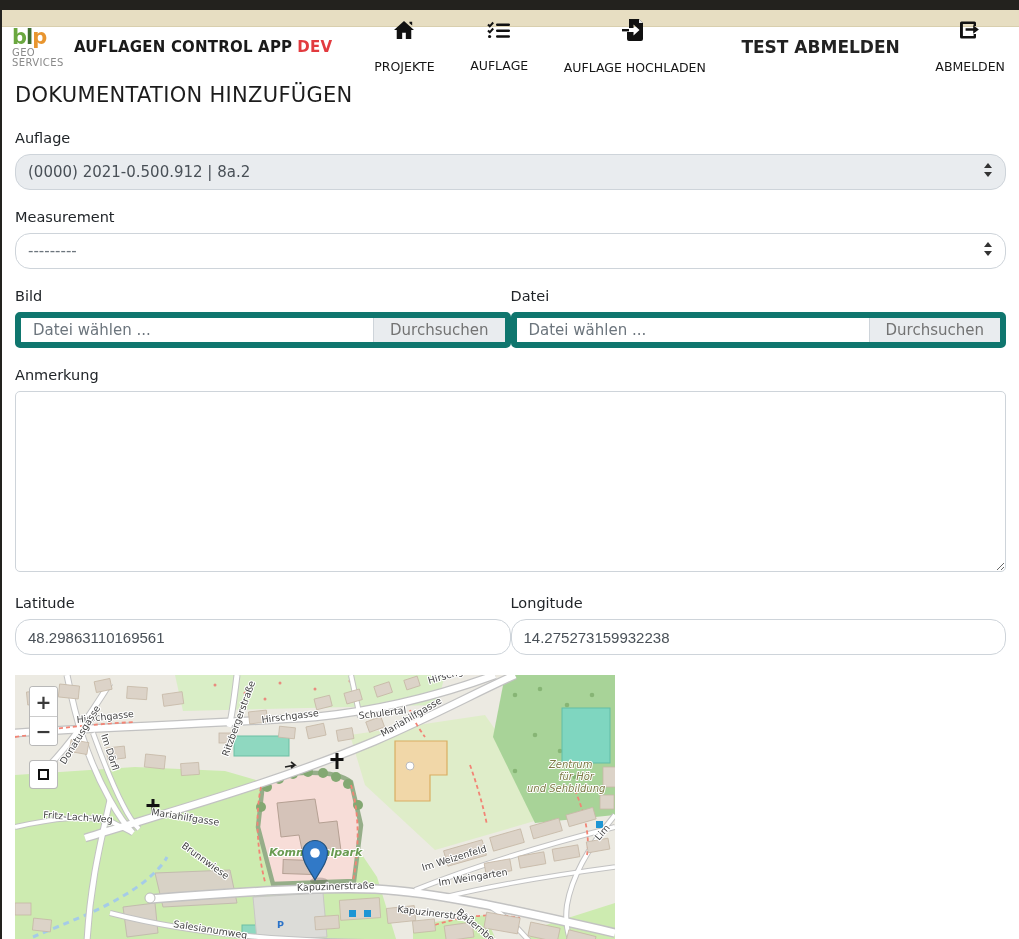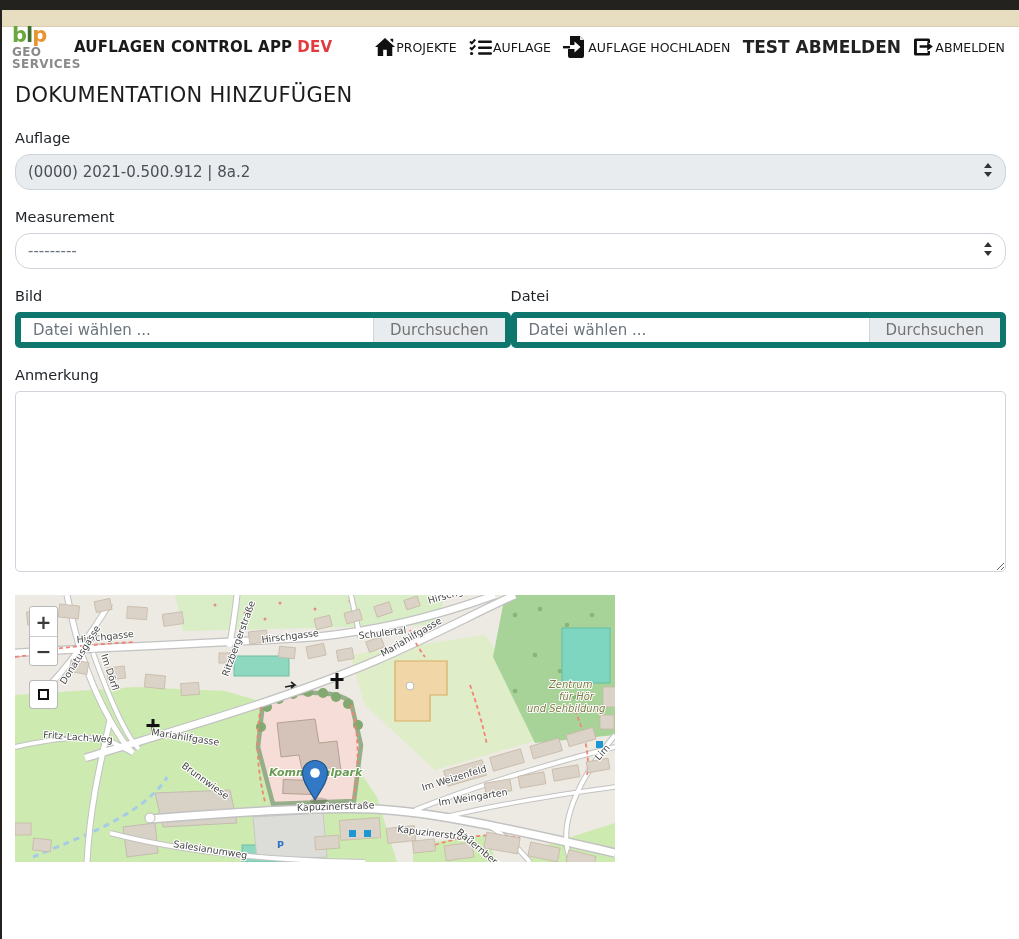--- a/index.html
+++ b/index.html
@@ -10,26 +10,26 @@
   
   .strip-dark { height:10px; background:#23221e; }
   .strip-tan  { height:17px; background:#e7dec2; border-bottom:1px solid #d9cfae; }
 
   
   .navbar { height:40px; display:flex; align-items:center; padding:0 14px 0 10px; background:#fff; }
   .brand { display:flex; align-items:center; gap:16px; }
   .logo { width:46px; display:flex; flex-direction:column; align-items:flex-start; line-height:1; }
   .logo-word { font-weight:bold; font-size:21px; letter-spacing:-1px; }
   .logo-b { color:#6aa73f; } .logo-l { color:#3f7030; } .logo-p { color:#e8952f; }
-  .logo-sub { font-size:12px; color:#8a8a8a; letter-spacing:.4px;font-weight:bold; }
+  .logo-sub { font-size:10px; color:#8a8a8a; letter-spacing:.4px; }
   .app-title { font-weight:bold; font-size:15px; color:#1a1a1a; letter-spacing:.2px; }
   .app-title .dev { color:#e23b3f; margin-left:5px; }
   .nav-items { display:flex; align-items:center; flex:1; justify-content:space-between; margin-left:42px; }
-  .nav-link { display:flex; align-items:center; gap:0; font-size:12.5px; font-weight:500;
-    color:#161616; cursor:pointer; white-space:nowrap; }
+  .nav-link { display:flex; align-items:center; gap:19px; font-size:12.5px; font-weight:500;
+    color:#161616; cursor:pointer; white-space:nowrap;flex-direction:column; }
   .nav-link svg { display:block; }
   .project-name { font-weight:bold; font-size:17px; color:#222; }
 
   
   .content { padding:16px 13px 0 13px; }
   h1.page-title { font-size:21px; font-weight:400; color:#1c1c1c; letter-spacing:.3px; margin-bottom:23px; }
   .form-group { margin-bottom:19px; }
   .form-label { display:block; font-size:14.5px; color:#212529; margin-bottom:8px; }
   .control { width:100%; height:36px; border:1px solid #ced4da; border-radius:15px;
     font-size:15px; color:#495057; padding:0 12px; display:flex; align-items:center; background:#fff; }
@@ -169,20 +169,30 @@
         <span class="file-btn">Durchsuchen</span>
       </div>
     </div>
   </div>
 
   <div class="form-group">
     <label class="form-label">Anmerkung</label>
     <textarea class="anmerkung" style=""></textarea>
   </div>
 
+  <div class="row2">
+    <div class="col form-group">
+      <label class="form-label">Latitude</label>
+      <input class="control text" value="48.29863110169561" style="">
+    </div>
+    <div class="col form-group">
+      <label class="form-label">Longitude</label>
+      <input class="control text" value="14.275273159932238" style="">
+    </div>
+  </div>
 
   <div class="map-wrap">
     <svg class="basemap" width="600" height="267" viewBox="0 0 600 267">
 
       <rect x="0" y="0" width="600" height="267" fill="#eceae2"></rect>
       <polygon points="160,0 430,0 422,30 168,36" fill="#d9eec6"></polygon>
       <g fill="#e98b7e">
           <circle cx="200" cy="10" r="1.5"></circle>
           <circle cx="230" cy="18" r="1.5"></circle>
           <circle cx="265" cy="8" r="1.5"></circle>

